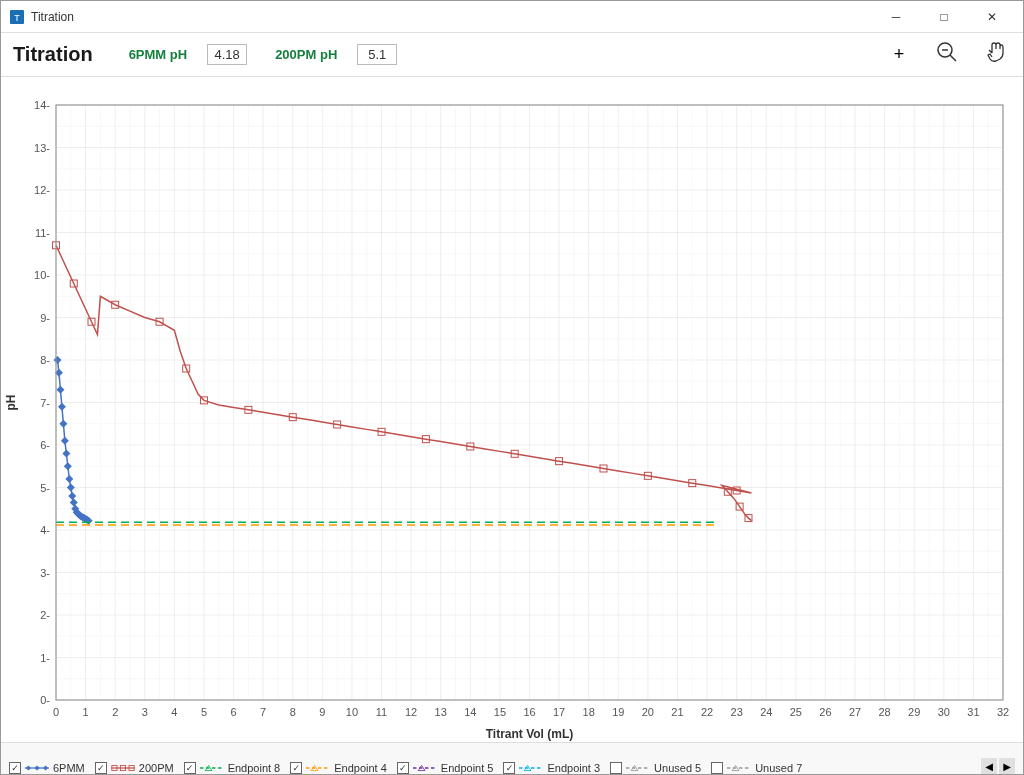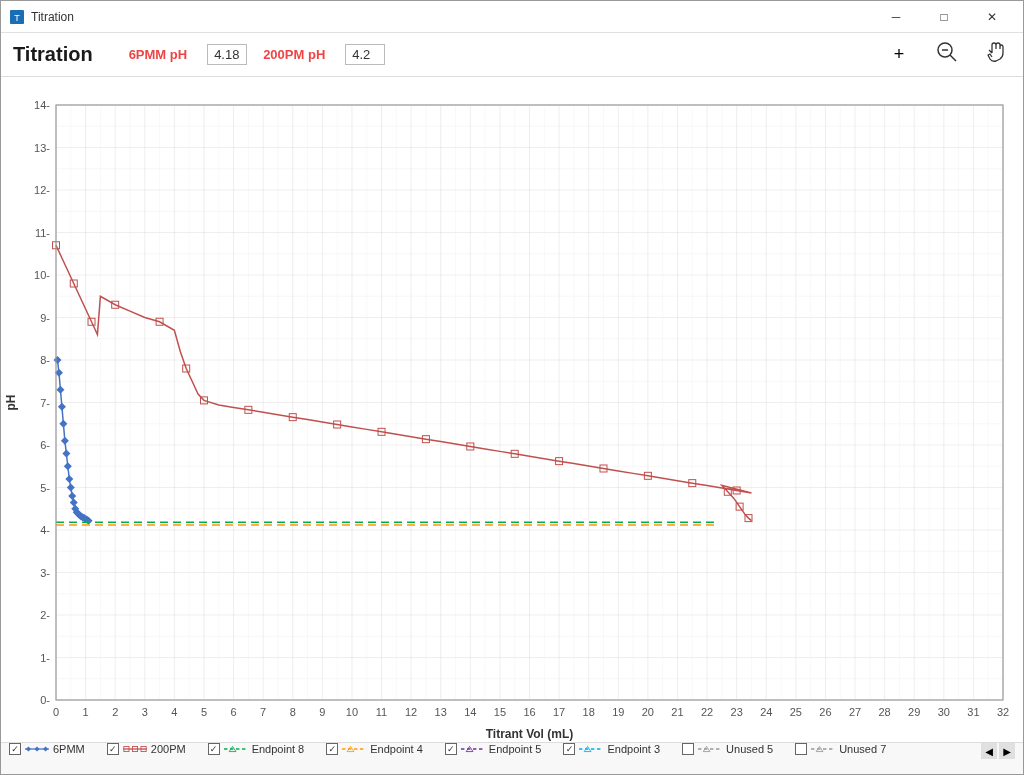--- a/index.html
+++ b/index.html
@@ -68,29 +68,30 @@
     }
     .toolbar-title {
       font-size: 20px;
       font-weight: 600;
       color: #1a1a1a;
       margin-right: 20px;
     }
     .ph-label {
       font-size: 13px;
       font-weight: 600;
-      color: #ef4444;
+      color: #15803d;
       margin-right: 4px;
     }
     .ph-value {
       font-size: 13px;
       color: #333;
       border: 1px solid #bbb;
       padding: 2px 6px;
       min-width: 40px;
+      text-align: center;
       background: #fff;
     }
     .toolbar-spacer { flex: 1; }
     .toolbar-icon-btn {
       width: 32px;
       height: 32px;
       border: none;
       background: transparent;
       cursor: pointer;
       display: flex;
@@ -110,23 +111,23 @@
       position: relative;
       width: 100%;
       height: 100%;
     }
 
     .legend-bar {
       height: 32px;
       background: #f8f8f8;
       border-top: 1px solid #ddd;
       display: flex;
-      align-items: flex-start;
+      align-items: flex-end;
       padding: 0 8px;
-      gap: 22px;
+      gap: 10px;
       font-size: 11px;
       color: #333;
       overflow: hidden;
     }
     .legend-item {
       display: flex;
       align-items: center;
       gap: 4px;
       white-space: nowrap;
     }
@@ -192,22 +193,22 @@
       <button class="tb-btn">─</button>
       <button class="tb-btn">□</button>
       <button class="tb-btn close">✕</button>
     </div>
   </div>
 
   <div class="toolbar">
     <span class="toolbar-title">Titration</span>
     <span class="ph-label">6PMM pH</span>
     <span class="ph-value">4.18</span>
-    <span class="ph-label" style="">200PM pH</span>
-    <span class="ph-value">4.2</span>
+    <span class="ph-label" style="margin-left:12px">200PM pH</span>
+    <span class="ph-value">5.1</span>
     <div class="toolbar-spacer"></div>
     <button class="toolbar-icon-btn">
       <span>+</span>
     </button>
     <button class="toolbar-icon-btn">
       <span>
         <svg width="22" height="22" viewBox="0 0 22 22">
           <circle cx="9" cy="9" r="7" fill="none" stroke="#333" stroke-width="1.5"></circle>
           <line x1="14" y1="14" x2="20" y2="20" stroke="#333" stroke-width="1.5"></line>
           <line x1="6" y1="9" x2="12" y2="9" stroke="#333" stroke-width="1.5"></line>

